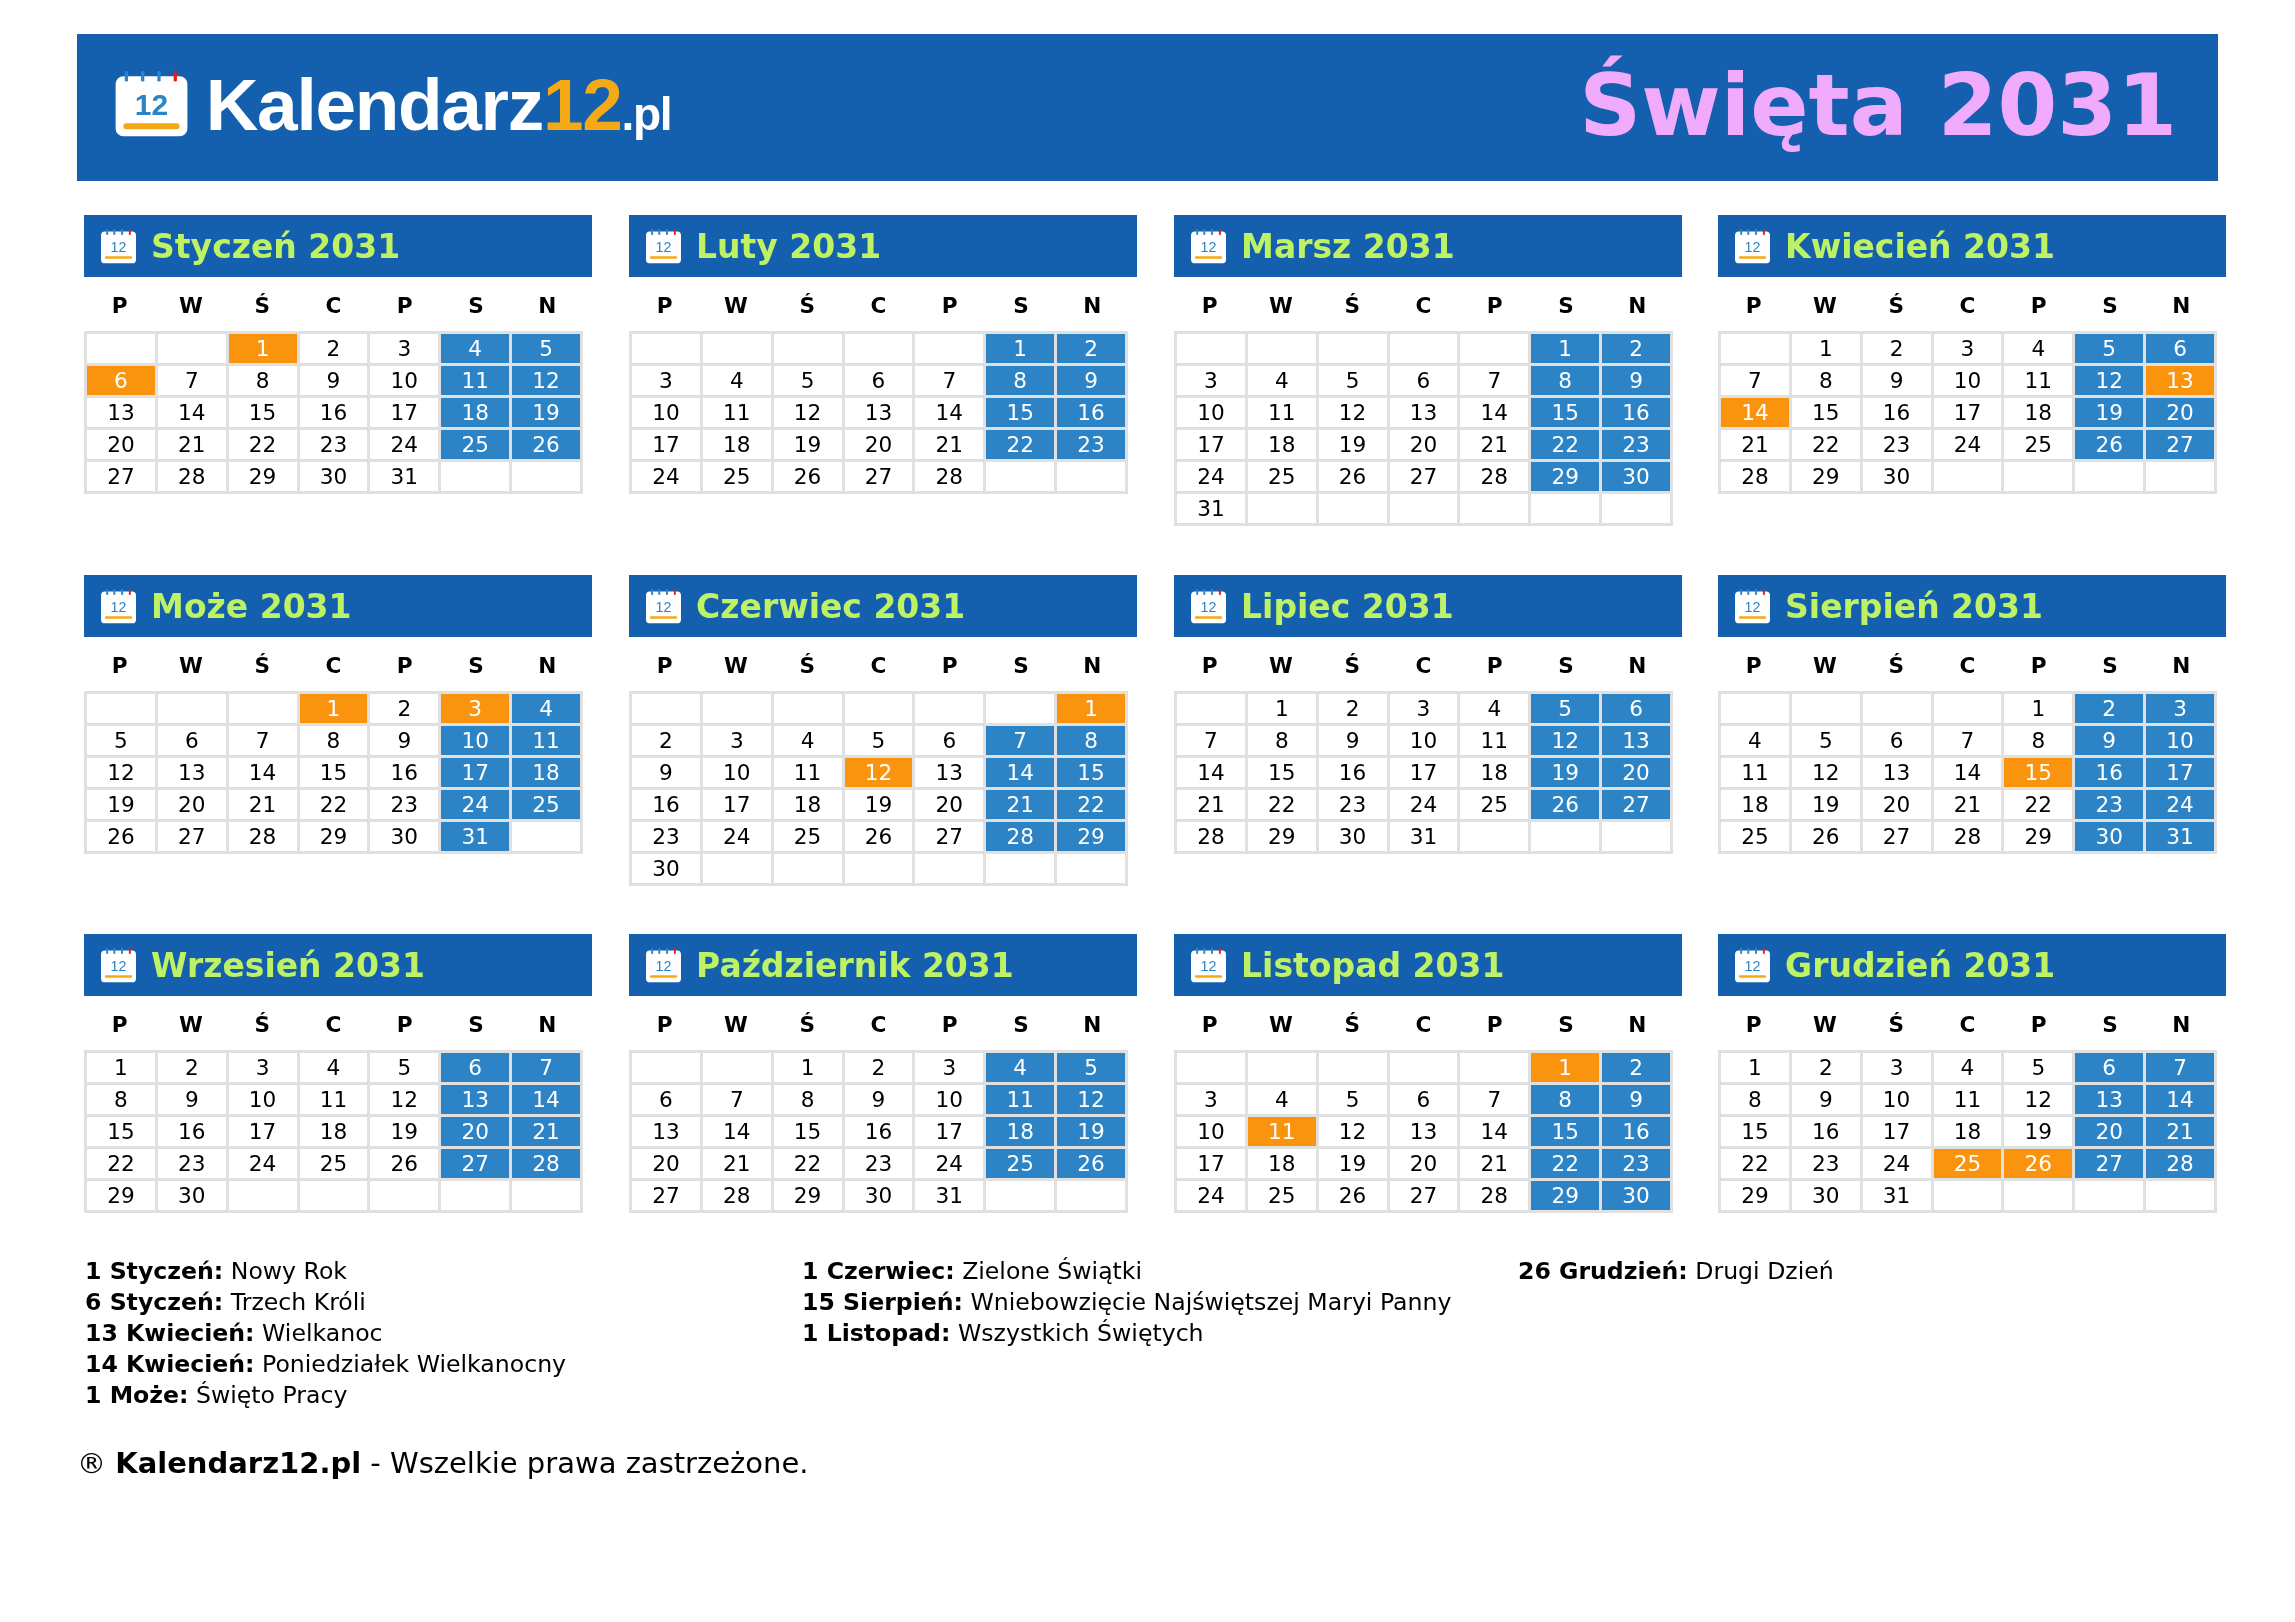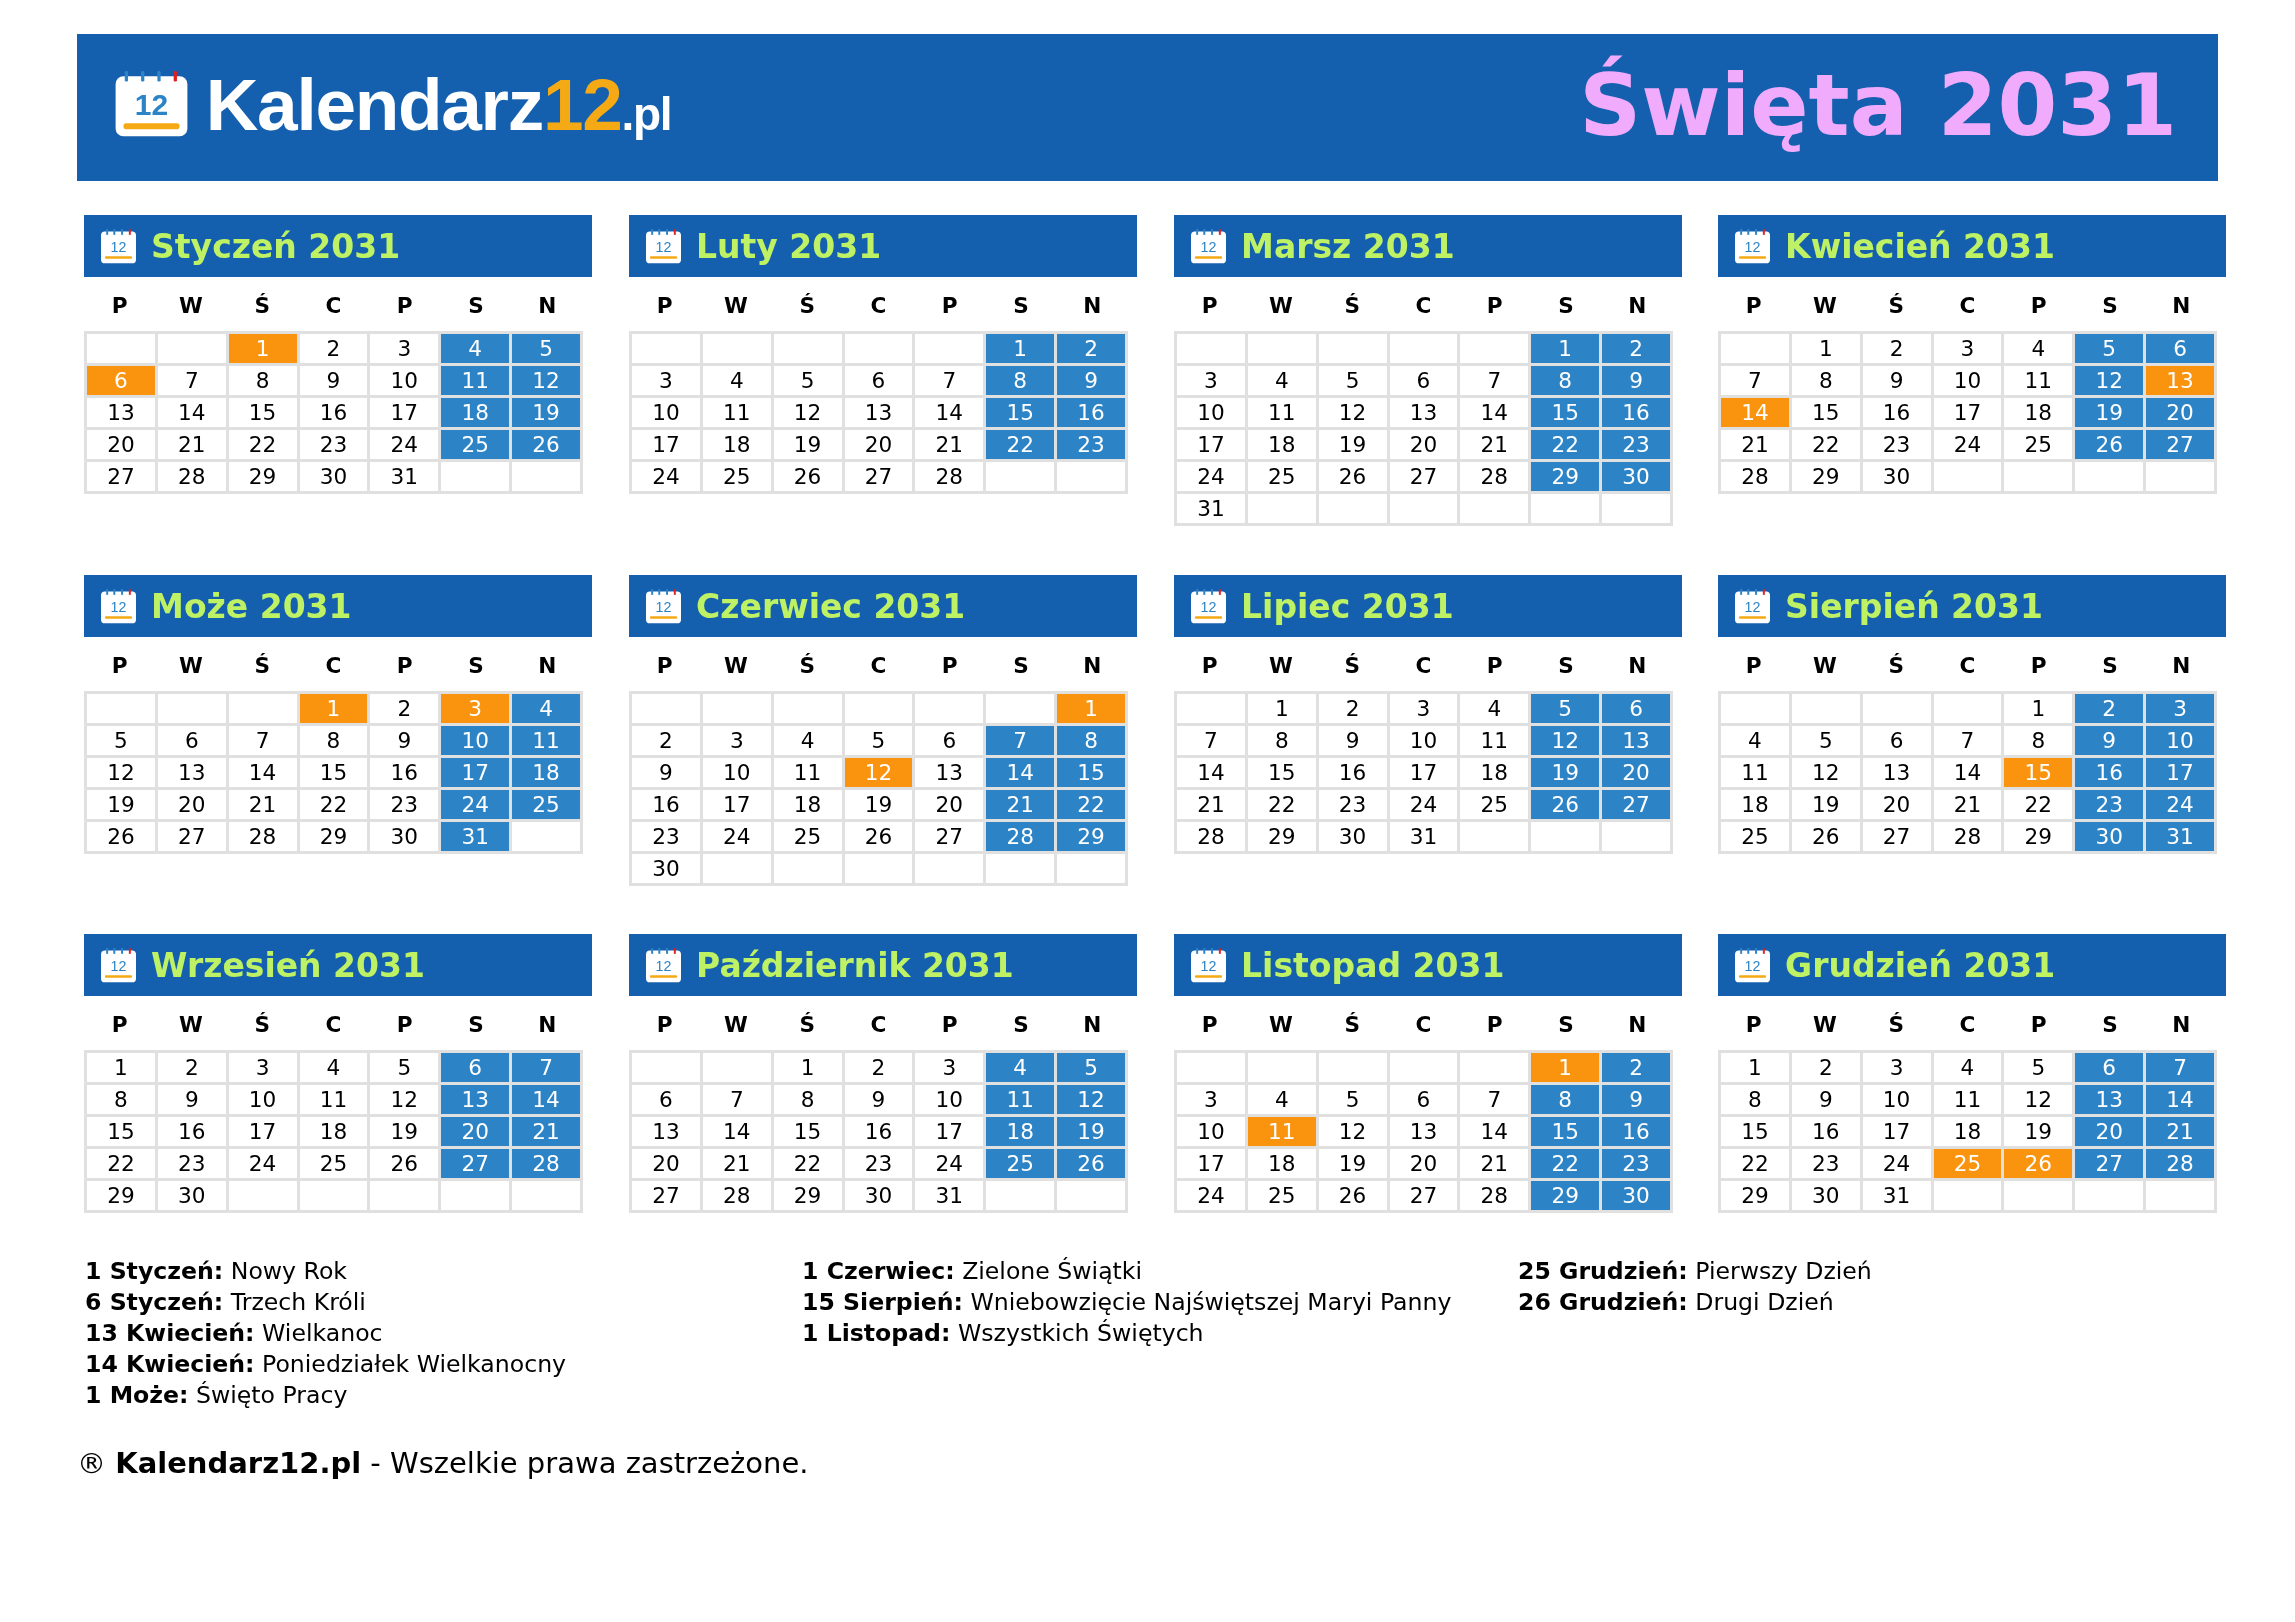--- a/index.html
+++ b/index.html
@@ -936,21 +936,20 @@
     <div><b>13 Kwiecień:</b> <span>Wielkanoc</span></div>
     <div><b>14 Kwiecień:</b> <span>Poniedziałek Wielkanocny</span></div>
     <div><b>1 Może:</b> <span>Święto Pracy</span></div>
   </div>
 <div class="legend" style="left:802px" id="leg1">
     <div><b>1 Czerwiec:</b> <span>Zielone Świątki</span></div>
     <div><b>15 Sierpień:</b> <span>Wniebowzięcie Najświętszej Maryi Panny</span></div>
     <div><b>1 Listopad:</b> <span>Wszystkich Świętych</span></div>
   </div>
 <div class="legend" style="left:1518px" id="leg2">
-    <div><b>25 Grudzień:</b> <span>Pierwszy Dzień</span></div>
     <div><b>26 Grudzień:</b> <span>Drugi Dzień</span></div>
   </div>
 
 <div class="footer">
   <span>®</span>
   <b>Kalendarz12.pl</b><span> - Wszelkie prawa zastrzeżone.</span>
 </div>
 
 
 </body></html>

